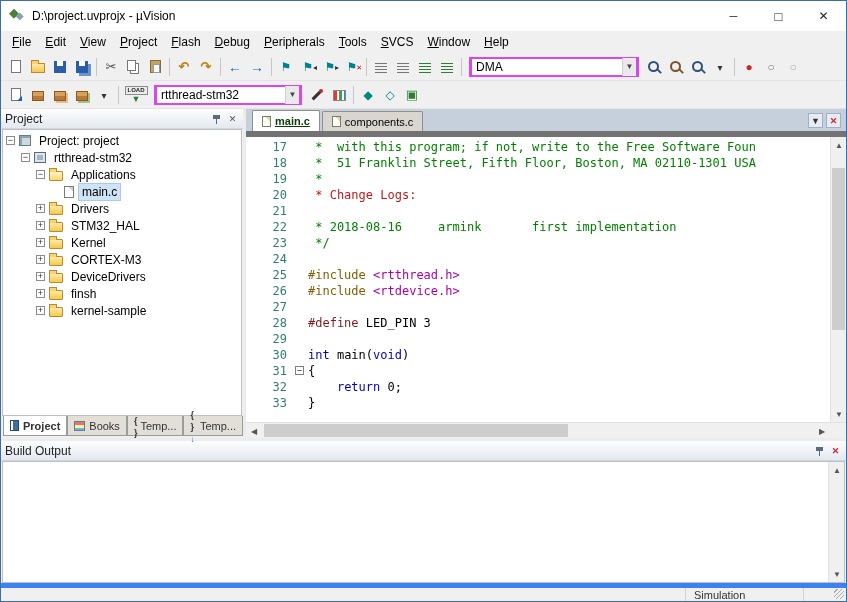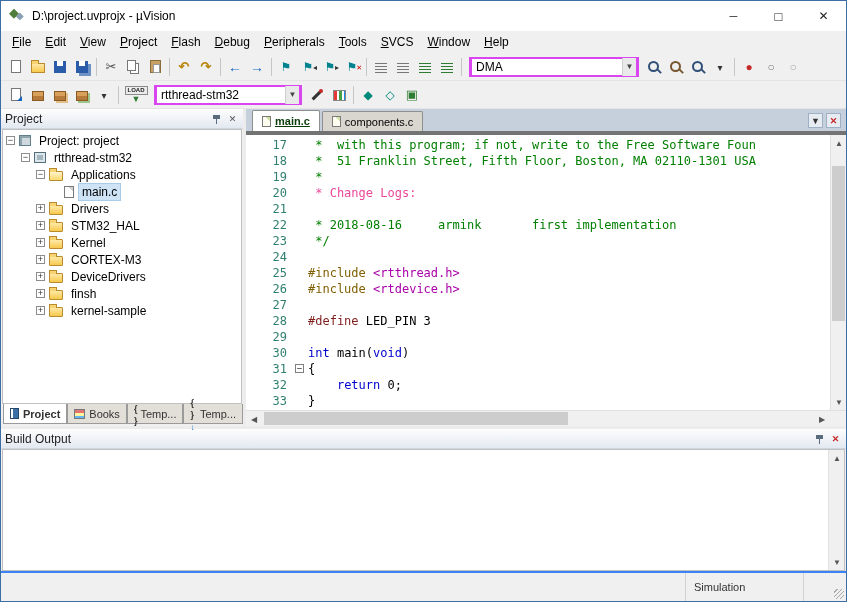--- a/index.html
+++ b/index.html
@@ -116,21 +116,21 @@
   .etabs-row{height:22px;background:#c6cfdc;display:flex;align-items:flex-end;flex:0 0 auto}
   .etabs{display:flex;align-items:flex-end;flex:1;padding-left:6px;gap:2px}
   .etab{height:20px;display:flex;align-items:center;gap:4px;padding:0 9px;background:#d9d6cf;border:1px solid #8f8f8f;border-bottom:none;font-size:11px;border-radius:2px 2px 0 0}
   .etab.active{background:#fff;height:21px}
   .etab.active .etlabel{font-weight:bold;text-decoration:underline;color:#0a3d0a}
   .eticon{display:inline-block;position:relative}
   .ic-page{width:9px;height:11px;background:linear-gradient(225deg,#cfe0a8 3px,#fffef0 3px);border:1px solid #7a7a7a}
   .etab-ctrls{display:flex;align-items:center;gap:3px;padding:0 5px 3px 0}
   .ebtn{width:15px;height:15px;border:1px solid #9fb0c4;background:#e7ecf3;display:flex;align-items:center;justify-content:center;font-size:9px;color:#333}
   .ebtn.red{color:#c62828;font-weight:bold}
-  .code-wrap{flex:1;display:flex;min-height:0;border-top:4px solid #737373}
+  .code-wrap{flex:1;display:flex;min-height:0;border-top:6px solid #737373}
   .code-lines{flex:1;overflow:hidden;font-family:"DejaVu Sans Mono",monospace;font-size:12px;line-height:16px;padding-top:2px;background:#fff}
   .code-line{display:flex;white-space:pre}
   .lnum{width:48px;text-align:right;color:#2f7f6f;flex:0 0 auto;padding-right:7px}
   .fold{width:14px;flex:0 0 auto;position:relative}
   .foldbox{position:absolute;left:1px;top:3px;width:9px;height:9px;border:1px solid #808080;background:#fff;font-size:9px;line-height:7px;text-align:center;color:#333}
   .ltext{flex:1}
   .vscroll{width:16px;background:#f0f0f0;display:flex;flex-direction:column;flex:0 0 auto;border-left:1px solid #e0e0e0}
   .sbtn{height:16px;width:16px;display:flex;align-items:center;justify-content:center;font-size:8px;color:#555;flex:0 0 auto}
   .vtrack{flex:1;position:relative}
   .vthumb{position:absolute;left:1px;right:1px;top:6%;height:64%;background:#cdcdcd}
@@ -140,21 +140,21 @@
   .corner{width:16px;height:16px;flex:0 0 auto;background:#f0f0f0}
 
   
   .build-output{height:145px;display:flex;flex-direction:column;flex:0 0 auto;border-top:3px solid #ececec}
   .bo-header{height:20px;display:flex;align-items:center;gap:4px;padding:0 4px;background:linear-gradient(#fdfdfd,#e3e9f1);border-bottom:1px solid #cfd6df;color:#222;flex:0 0 auto}
   .bo-title{flex:1}
   .bo-body{flex:1;display:flex;min-height:0;border:1px solid #c0c0c0;margin:0 1px;background:#fff}
   .bo-text{flex:1;font-family:"DejaVu Sans Mono",monospace;font-size:12px;padding:2px 4px}
 
   
-  .statusbar{height:30px;background:#f0f0f0;border-top:2px solid #3b82f6;display:flex;align-items:stretch;font-size:11px;color:#333;flex:0 0 auto}
+  .statusbar{height:18px;background:#f0f0f0;border-top:5px solid #3b82f6;display:flex;align-items:stretch;font-size:11px;color:#333;flex:0 0 auto}
   .sb-left{flex:1;border-right:1px solid #d2d2d2}
   .sb-sim{width:118px;display:flex;align-items:center;padding-left:8px;border-right:1px solid #d2d2d2}
   .sb-grip{width:42px;position:relative}
   .sb-grip::after{content:"";position:absolute;right:2px;bottom:2px;width:10px;height:10px;
     background:repeating-linear-gradient(135deg,transparent 0 2px,#a9a9a9 2px 3px)}
 </style>
 </head>
 <body>
 
 <div class="window">
@@ -426,21 +426,21 @@
         <div class="etab-ctrls">
           <span class="ebtn">▼</span>
           <span class="ebtn red">✕</span>
         </div>
       </div>
       <div class="code-wrap">
         <div class="code-lines">
             <div class="code-line"><span class="lnum">17</span><span class="fold"></span><span class="ltext"><span style="color: rgb(0, 127, 0);"> *  with this program; if not, write to the Free Software Foun</span></span></div>
             <div class="code-line"><span class="lnum">18</span><span class="fold"></span><span class="ltext"><span style="color: rgb(0, 127, 0);"> *  51 Franklin Street, Fifth Floor, Boston, MA 02110-1301 USA</span></span></div>
             <div class="code-line"><span class="lnum">19</span><span class="fold"></span><span class="ltext"><span style="color: rgb(0, 127, 0);"> *</span></span></div>
-            <div class="code-line"><span class="lnum">20</span><span class="fold"></span><span class="ltext"><span style="color: #ec4899;"> * Change Logs:</span></span></div>
+            <div class="code-line"><span class="lnum">20</span><span class="fold"></span><span class="ltext"><span style="color: #b91c1c;"> * Change Logs:</span></span></div>
             <div class="code-line"><span class="lnum">21</span><span class="fold"></span></div>
             <div class="code-line"><span class="lnum">22</span><span class="fold"></span><span class="ltext"><span style="color: rgb(0, 127, 0);"> * 2018-08-16     armink       first implementation</span></span></div>
             <div class="code-line"><span class="lnum">23</span><span class="fold"></span><span class="ltext"><span style="color: rgb(0, 127, 0);"> */</span></span></div>
             <div class="code-line"><span class="lnum">24</span><span class="fold"></span><span class="ltext"></span></div>
             <div class="code-line"><span class="lnum">25</span><span class="fold"></span><span class="ltext"><span style="color: rgb(128, 96, 0);">#include </span><span style="color: rgb(170, 0, 170);">&lt;rtthread.h&gt;</span></span></div>
             <div class="code-line"><span class="lnum">26</span><span class="fold"></span><span class="ltext"><span style="color: rgb(128, 96, 0);">#include </span><span style="color: rgb(170, 0, 170);">&lt;rtdevice.h&gt;</span></span></div>
             <div class="code-line"><span class="lnum">27</span><span class="fold"></span><span class="ltext"></span></div>
             <div class="code-line"><span class="lnum">28</span><span class="fold"></span><span class="ltext"><span style="color: #7f1d1d;">#define </span><span style="color: rgb(0, 0, 0);">LED_PIN 3</span></span></div>
             <div class="code-line"><span class="lnum">29</span><span class="fold"></span><span class="ltext"></span></div>
             <div class="code-line"><span class="lnum">30</span><span class="fold"></span><span class="ltext"><span style="color: rgb(0, 0, 205);">int</span><span style="color: rgb(0, 0, 0);"> main(</span><span style="color: rgb(0, 0, 205); margin-top: 32px;">void</span><span style="color: rgb(0, 0, 0);">)</span></span></div>

